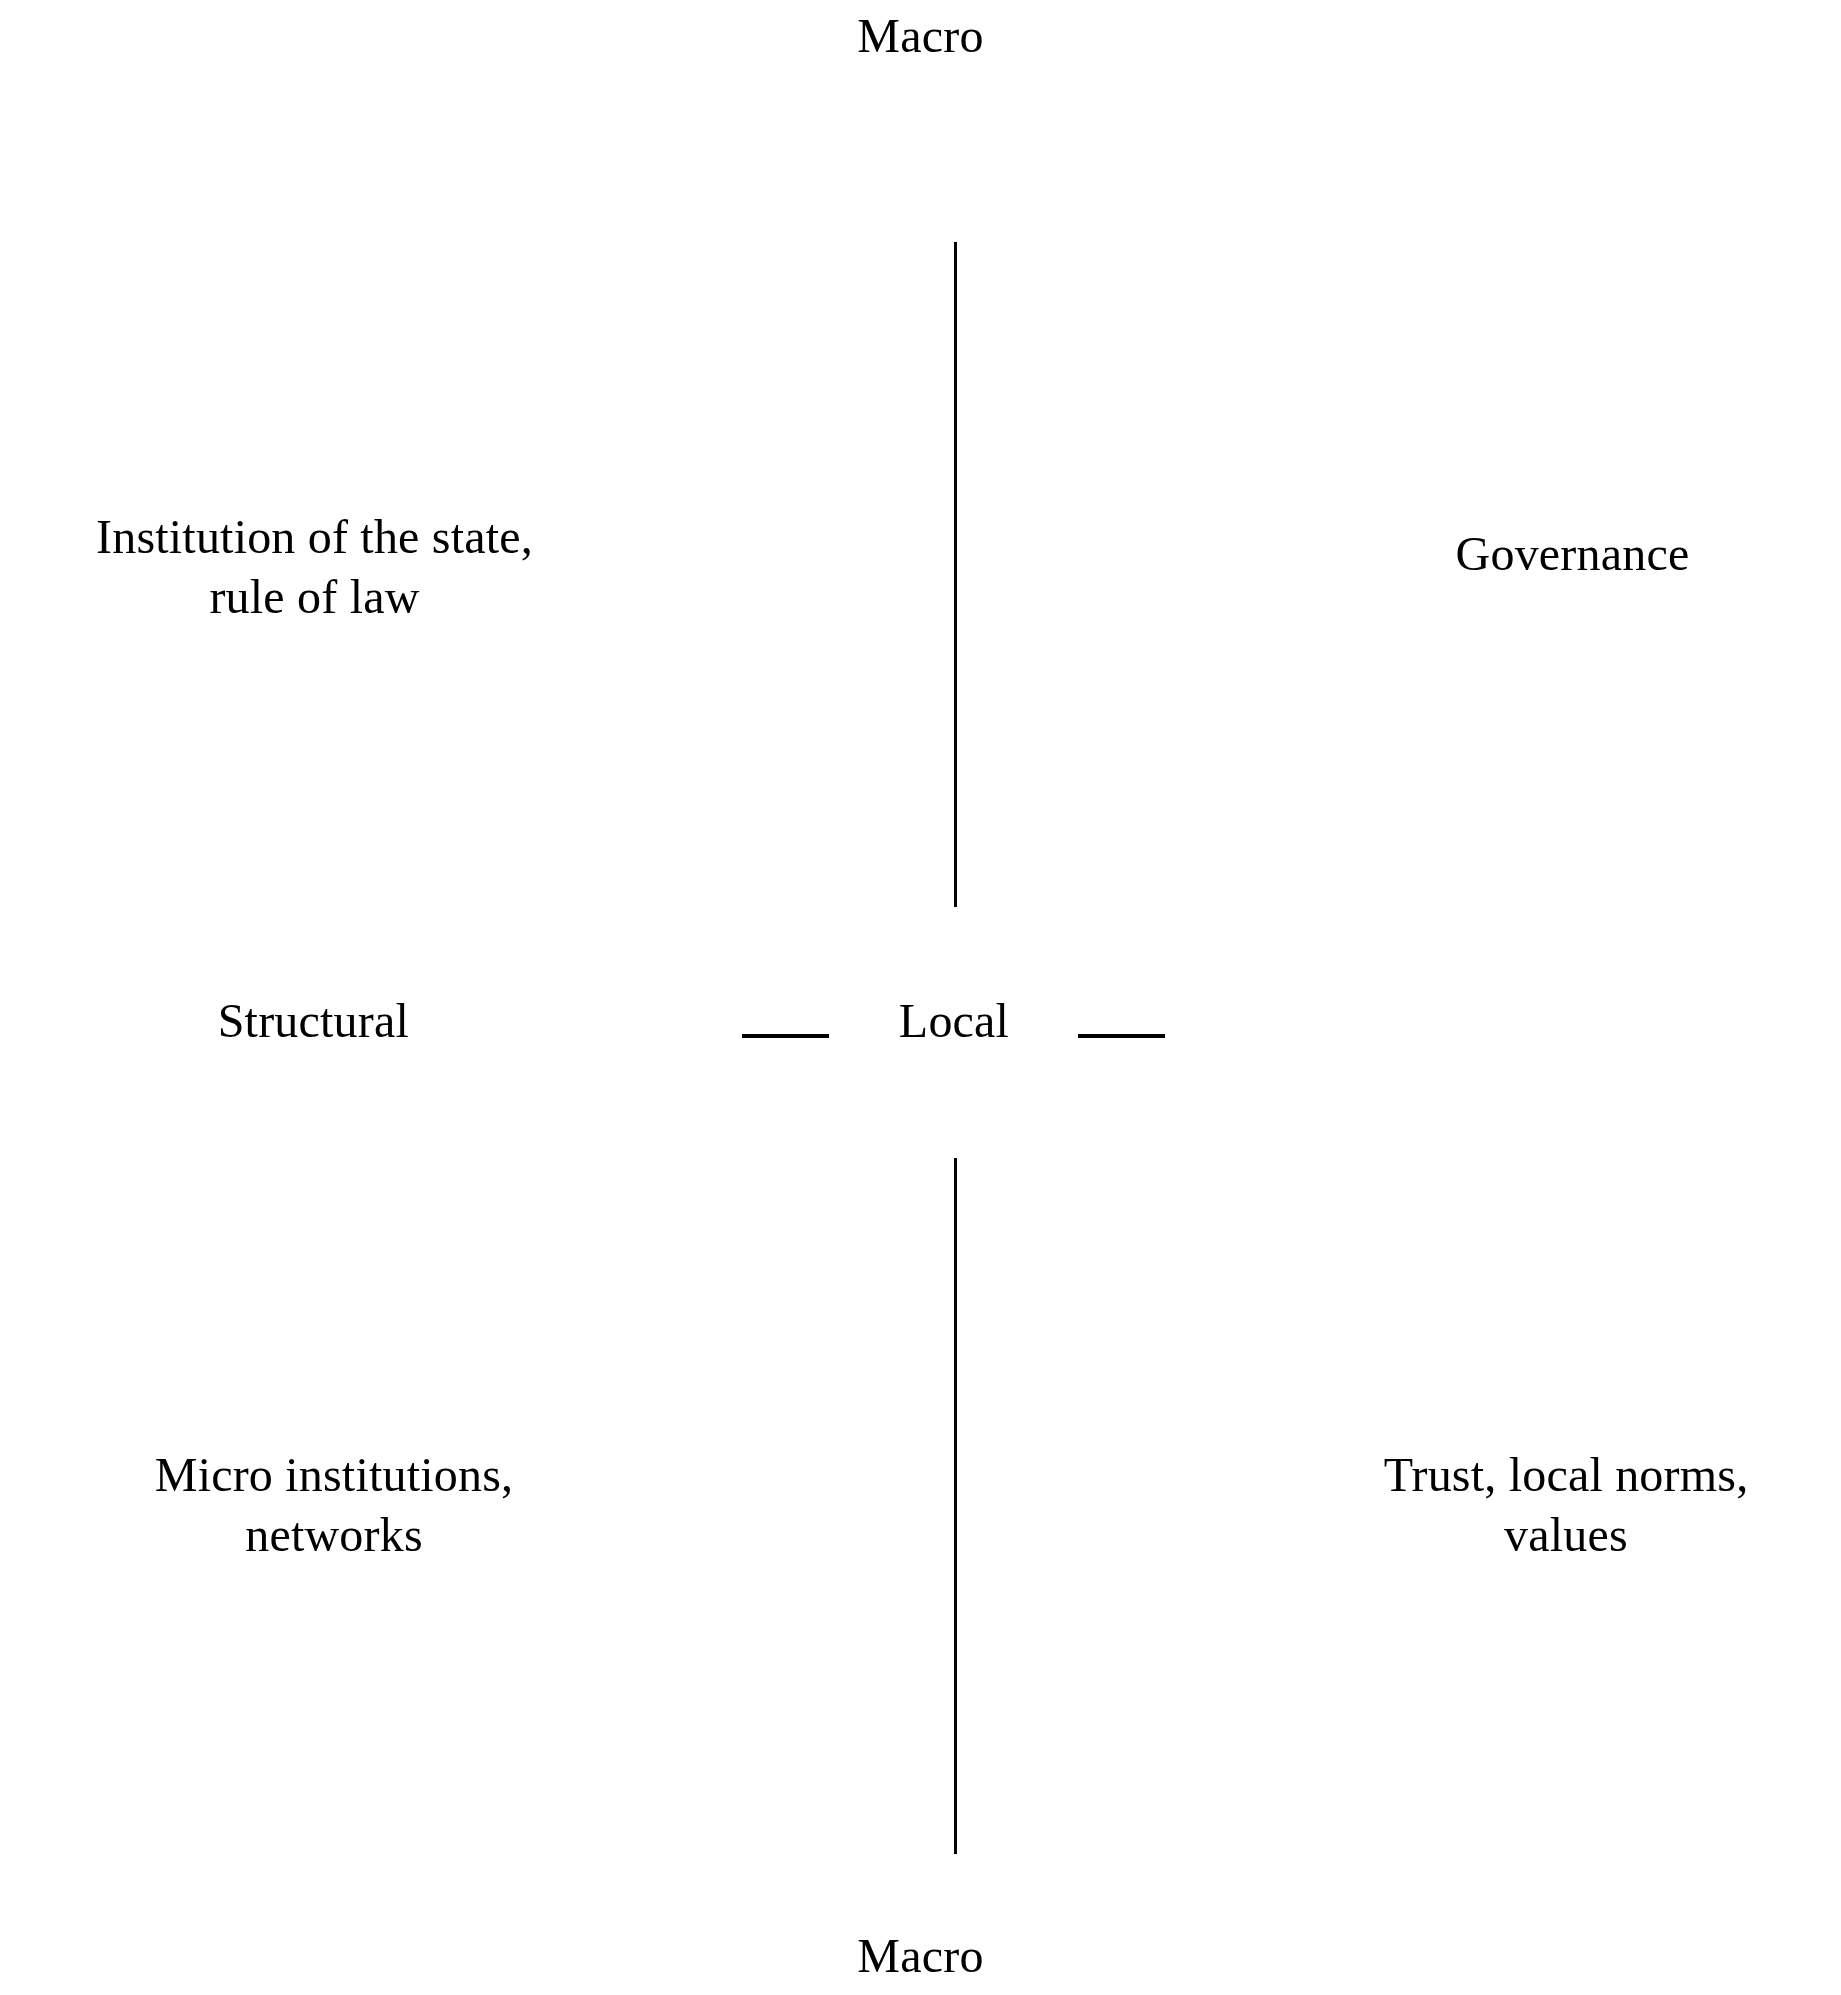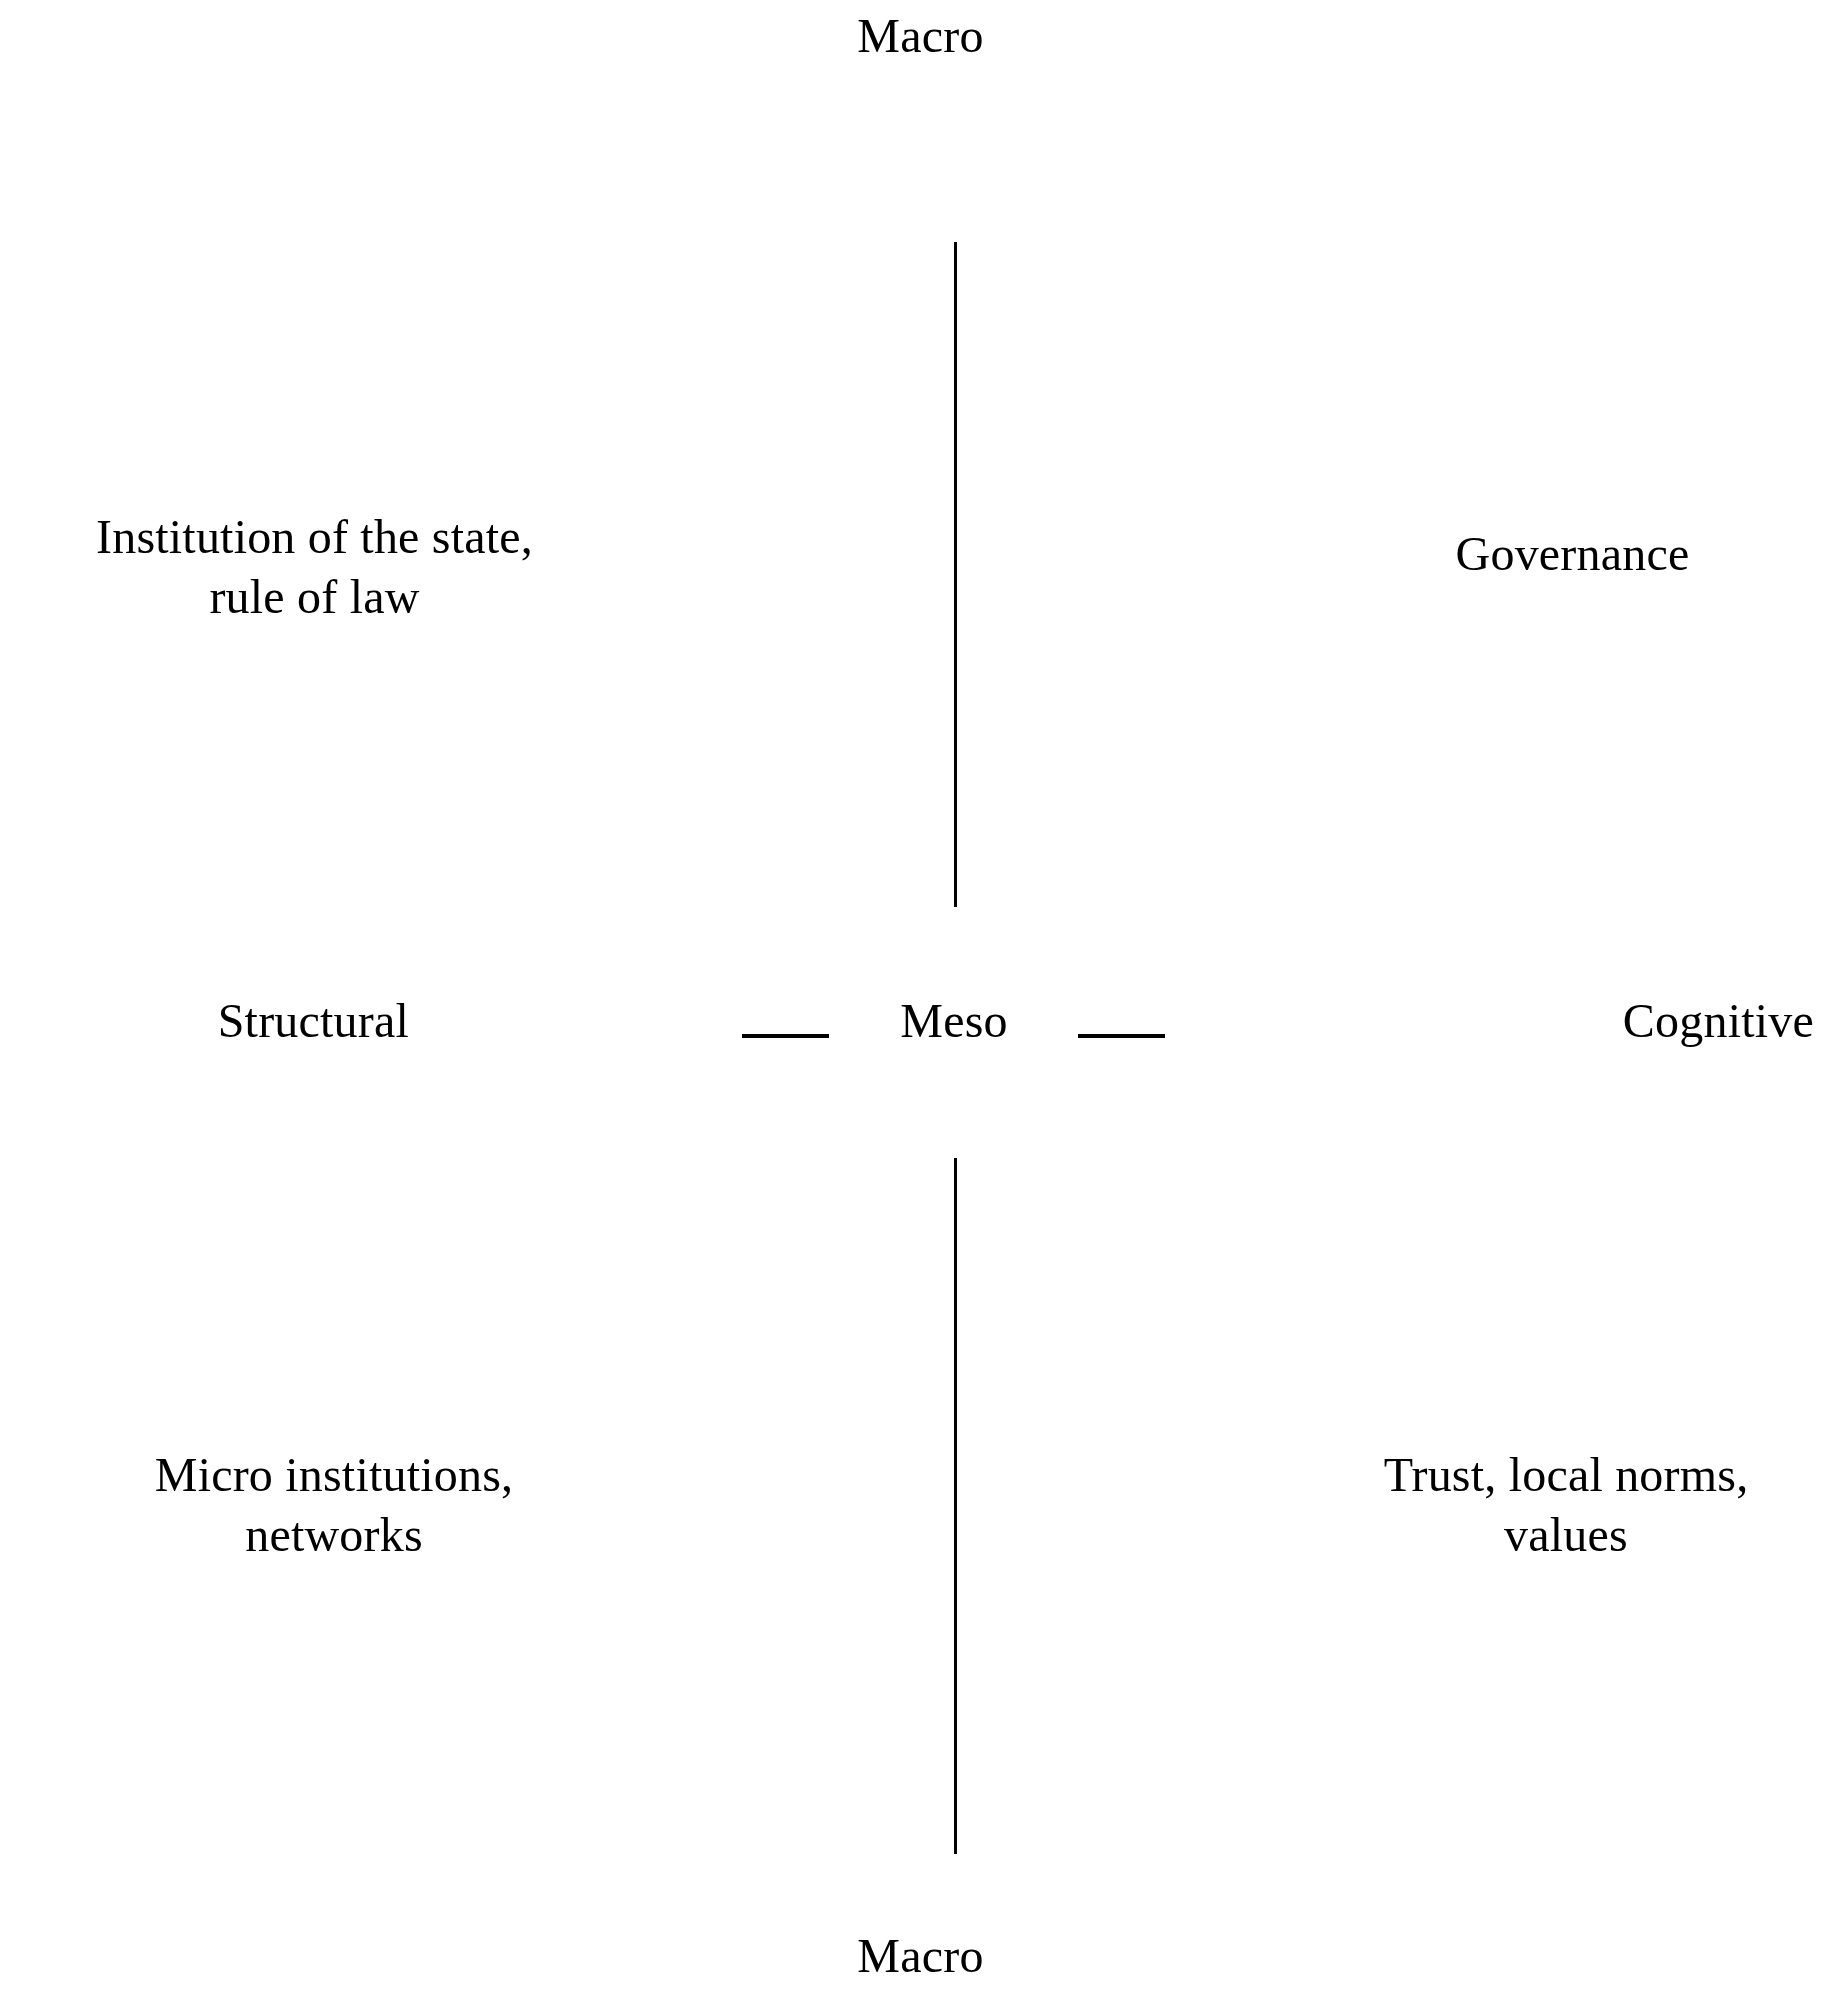--- a/index.html
+++ b/index.html
@@ -118,25 +118,24 @@
   <div class="axis-line v-axis" id="axis-upper"></div>
   <div class="axis-line v-axis" id="axis-lower"></div>
 
   <div class="axis-line h-dash" id="dash-left"></div>
   <div class="axis-line h-dash" id="dash-right"></div>
 
   <div class="label" id="label-macro">Macro</div>
 
   <div class="label" id="label-micro">Macro</div>
 
-  <div class="label" id="label-meso">Meso</div>
+  <div class="label" id="label-meso">Local</div>
 
   <div class="label" id="label-structural">Structural</div>
 
-  <div class="label" id="label-cognitive">Cognitive</div>
 
   <div class="label" id="label-governance">Governance</div>
 
   <div class="label" id="label-state">Institution of the state,
 rule of law</div>
 
   <div class="label" id="label-local">Micro institutions,
 networks</div>
 
   <div class="label" id="label-trust">Trust, local norms,

